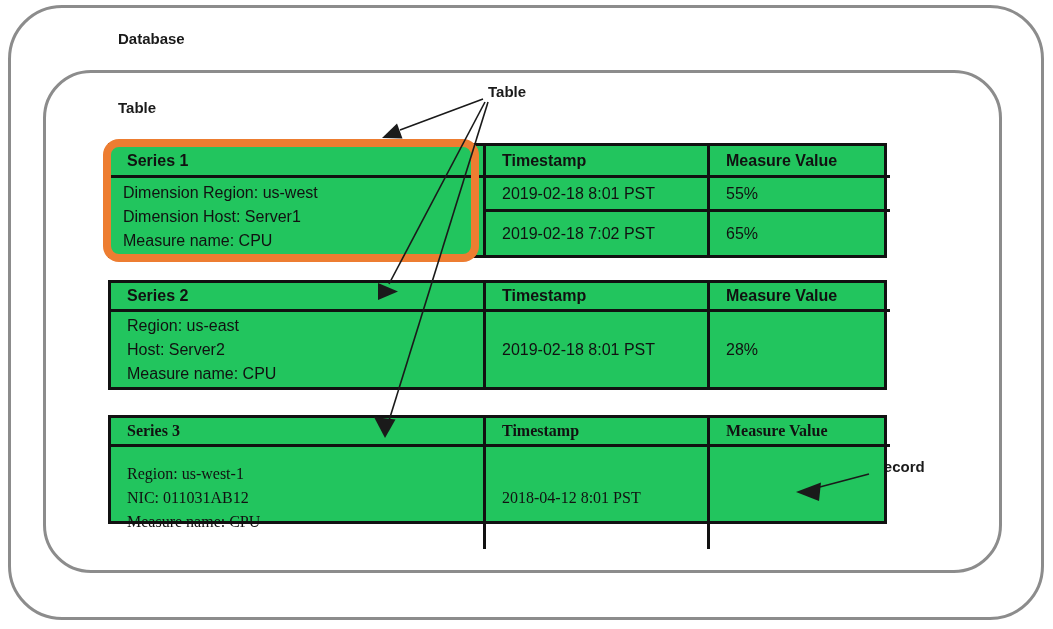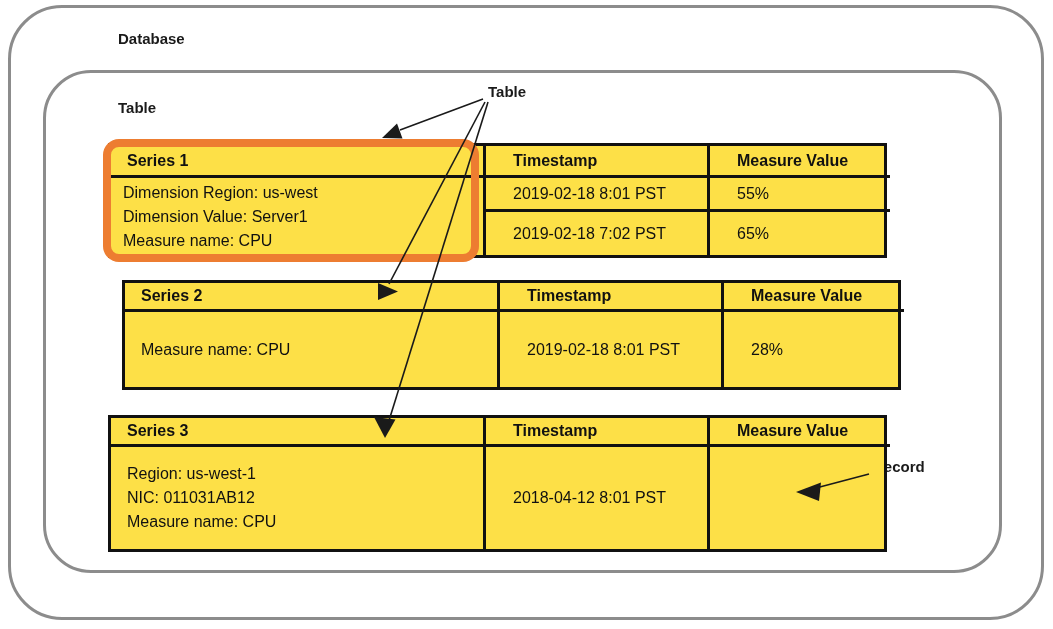--- a/index.html
+++ b/index.html
@@ -14,27 +14,27 @@
 
   .big-label { position:absolute; font-size:15px; font-weight:bold; color:#1a1a1a; white-space:nowrap; }
   .lbl-database { left:118px; top:30px; }
   .lbl-table    { left:118px; top:99px; }
   .lbl-series   { left:488px; top:83px; }
   .lbl-record   { left:873px; top:458px; }
 
   
   .stable { position:absolute; left:108px; width:779px; display:grid;
             grid-template-columns:375px 224px 180px;
-            border:3px solid #111; box-sizing:border-box; background:#fde047; }
+            border:3px solid #111; box-sizing:border-box; background:#22c55e; }
   .t1 { top:143px; height:115px; grid-template-rows:32px 34px 43px; }
-  .t2 { top:280px; height:110px; grid-template-rows:29px 75px;margin-left:14px; }
-  .t3 { top:415px; height:137px; grid-template-rows:29px 102px; }
+  .t2 { top:280px; height:110px; grid-template-rows:29px 75px; }
+  .t3 { top:415px; height:109px; grid-template-rows:29px 102px;font-family:Liberation Serif, serif; }
 
   .cell { box-sizing:border-box; display:flex; flex-direction:column; justify-content:center;
-          padding-left:27px; padding-right:4px; font-size:16px; color:#111;
+          padding-left:16px; padding-right:4px; font-size:16px; color:#111;
           border-color:#111; white-space:nowrap; overflow:hidden; }
   .c1   { padding-left:16px; }
   .colline { border-right:3px solid #111; }
   .hdr  { font-weight:bold; border-bottom:3px solid #111; }
   .rowline { border-bottom:3px solid #111; }
   .info { line-height:24px; }
   .span2 { grid-row:2/4; grid-column:1;padding-left:12px; }
 
   
   .highlight { position:absolute; left:103px; top:139px; width:376px; height:123px;
@@ -59,34 +59,36 @@
   <div class="big-label lbl-table">Table</div>
   <div class="big-label lbl-series">Table</div>
   <div class="big-label lbl-record">Record</div>
 
   <div class="stable t1">
     <div class="cell c1 hdr colline">Series 1</div>
     <div class="cell hdr colline">Timestamp</div>
     <div class="cell hdr">Measure Value</div>
     <div class="cell c1 info colline span2">
       <div>Dimension Region: us-west</div>
-      <div>Dimension Value: Server1</div>
+      <div>Dimension Host: Server1</div>
       <div>Measure name: CPU</div>
     </div>
     <div class="cell colline rowline">2019-02-18 8:01 PST</div>
     <div class="cell rowline">55%</div>
     <div class="cell colline">2019-02-18 7:02 PST</div>
     <div class="cell">65%</div>
   </div>
 
   <div class="stable t2">
     <div class="cell c1 hdr colline">Series 2</div>
     <div class="cell hdr colline">Timestamp</div>
     <div class="cell hdr">Measure Value</div>
     <div class="cell c1 info colline">
+      <div>Region: us-east</div>
+      <div>Host: Server2</div>
       <div>Measure name: CPU</div>
     </div>
     <div class="cell colline">2019-02-18 8:01 PST</div>
     <div class="cell">28%</div>
   </div>
 
   <div class="stable t3">
     <div class="cell c1 hdr colline">Series 3</div>
     <div class="cell hdr colline">Timestamp</div>
     <div class="cell hdr">Measure Value</div>

